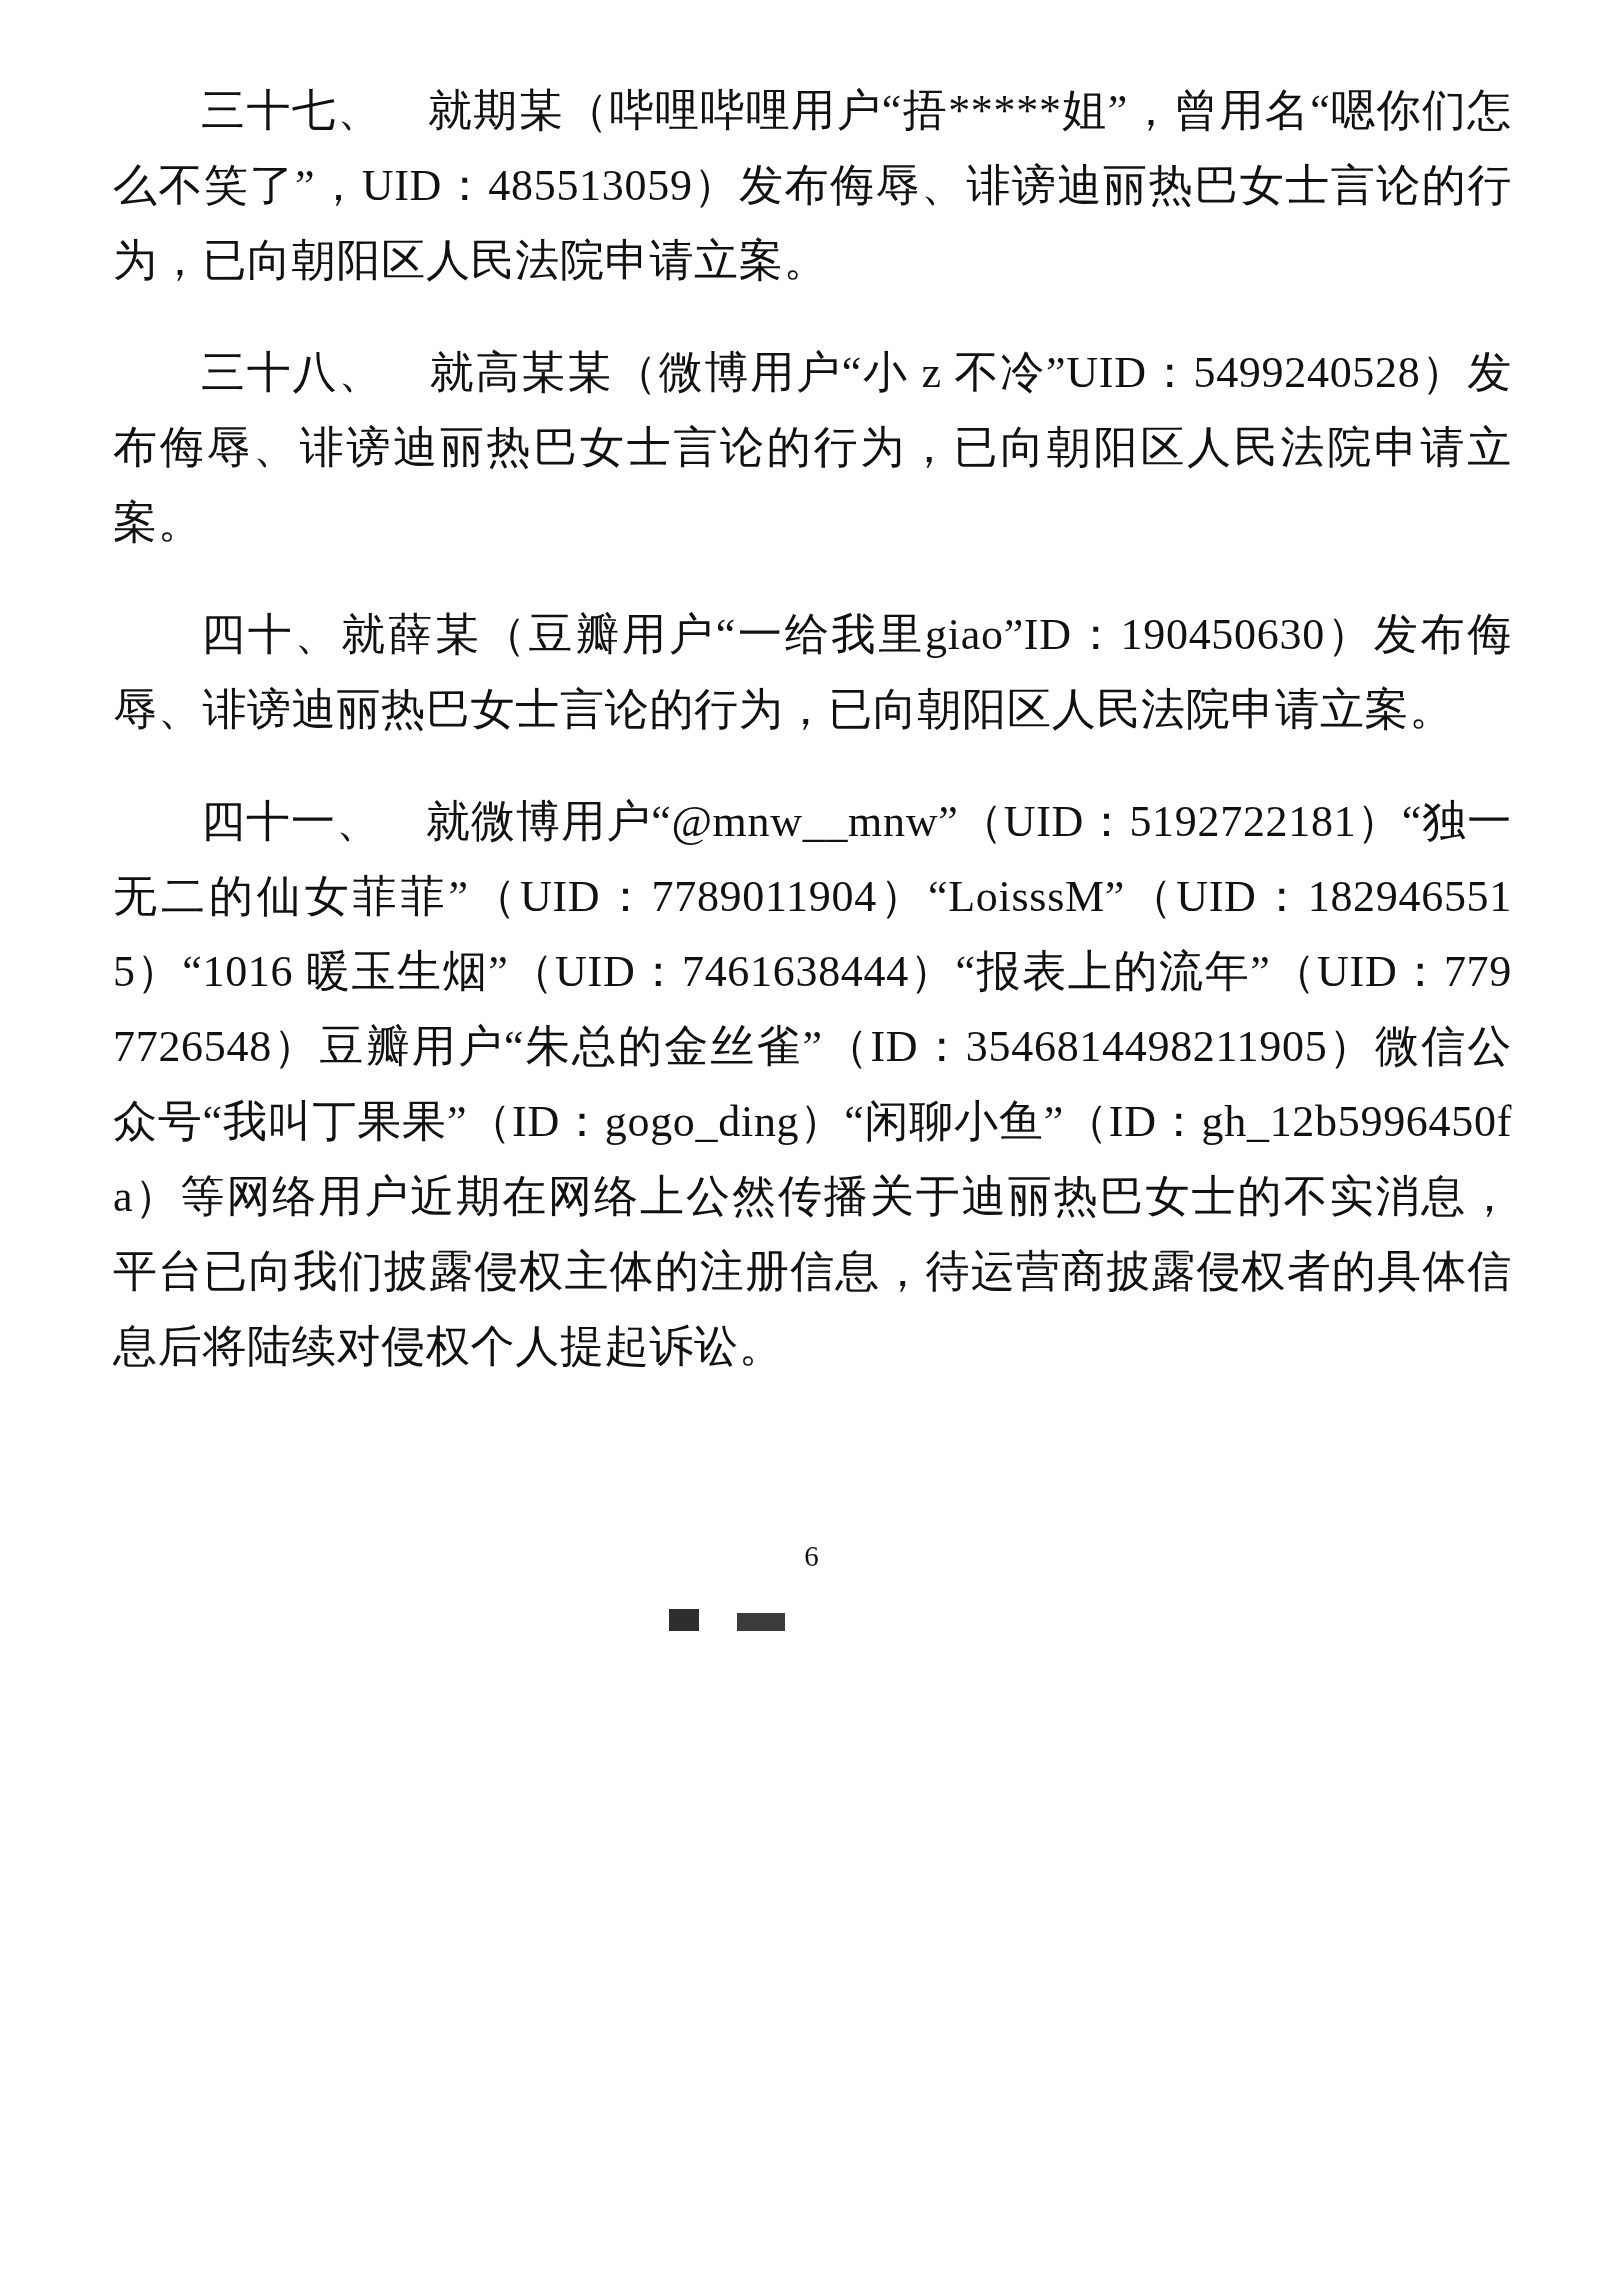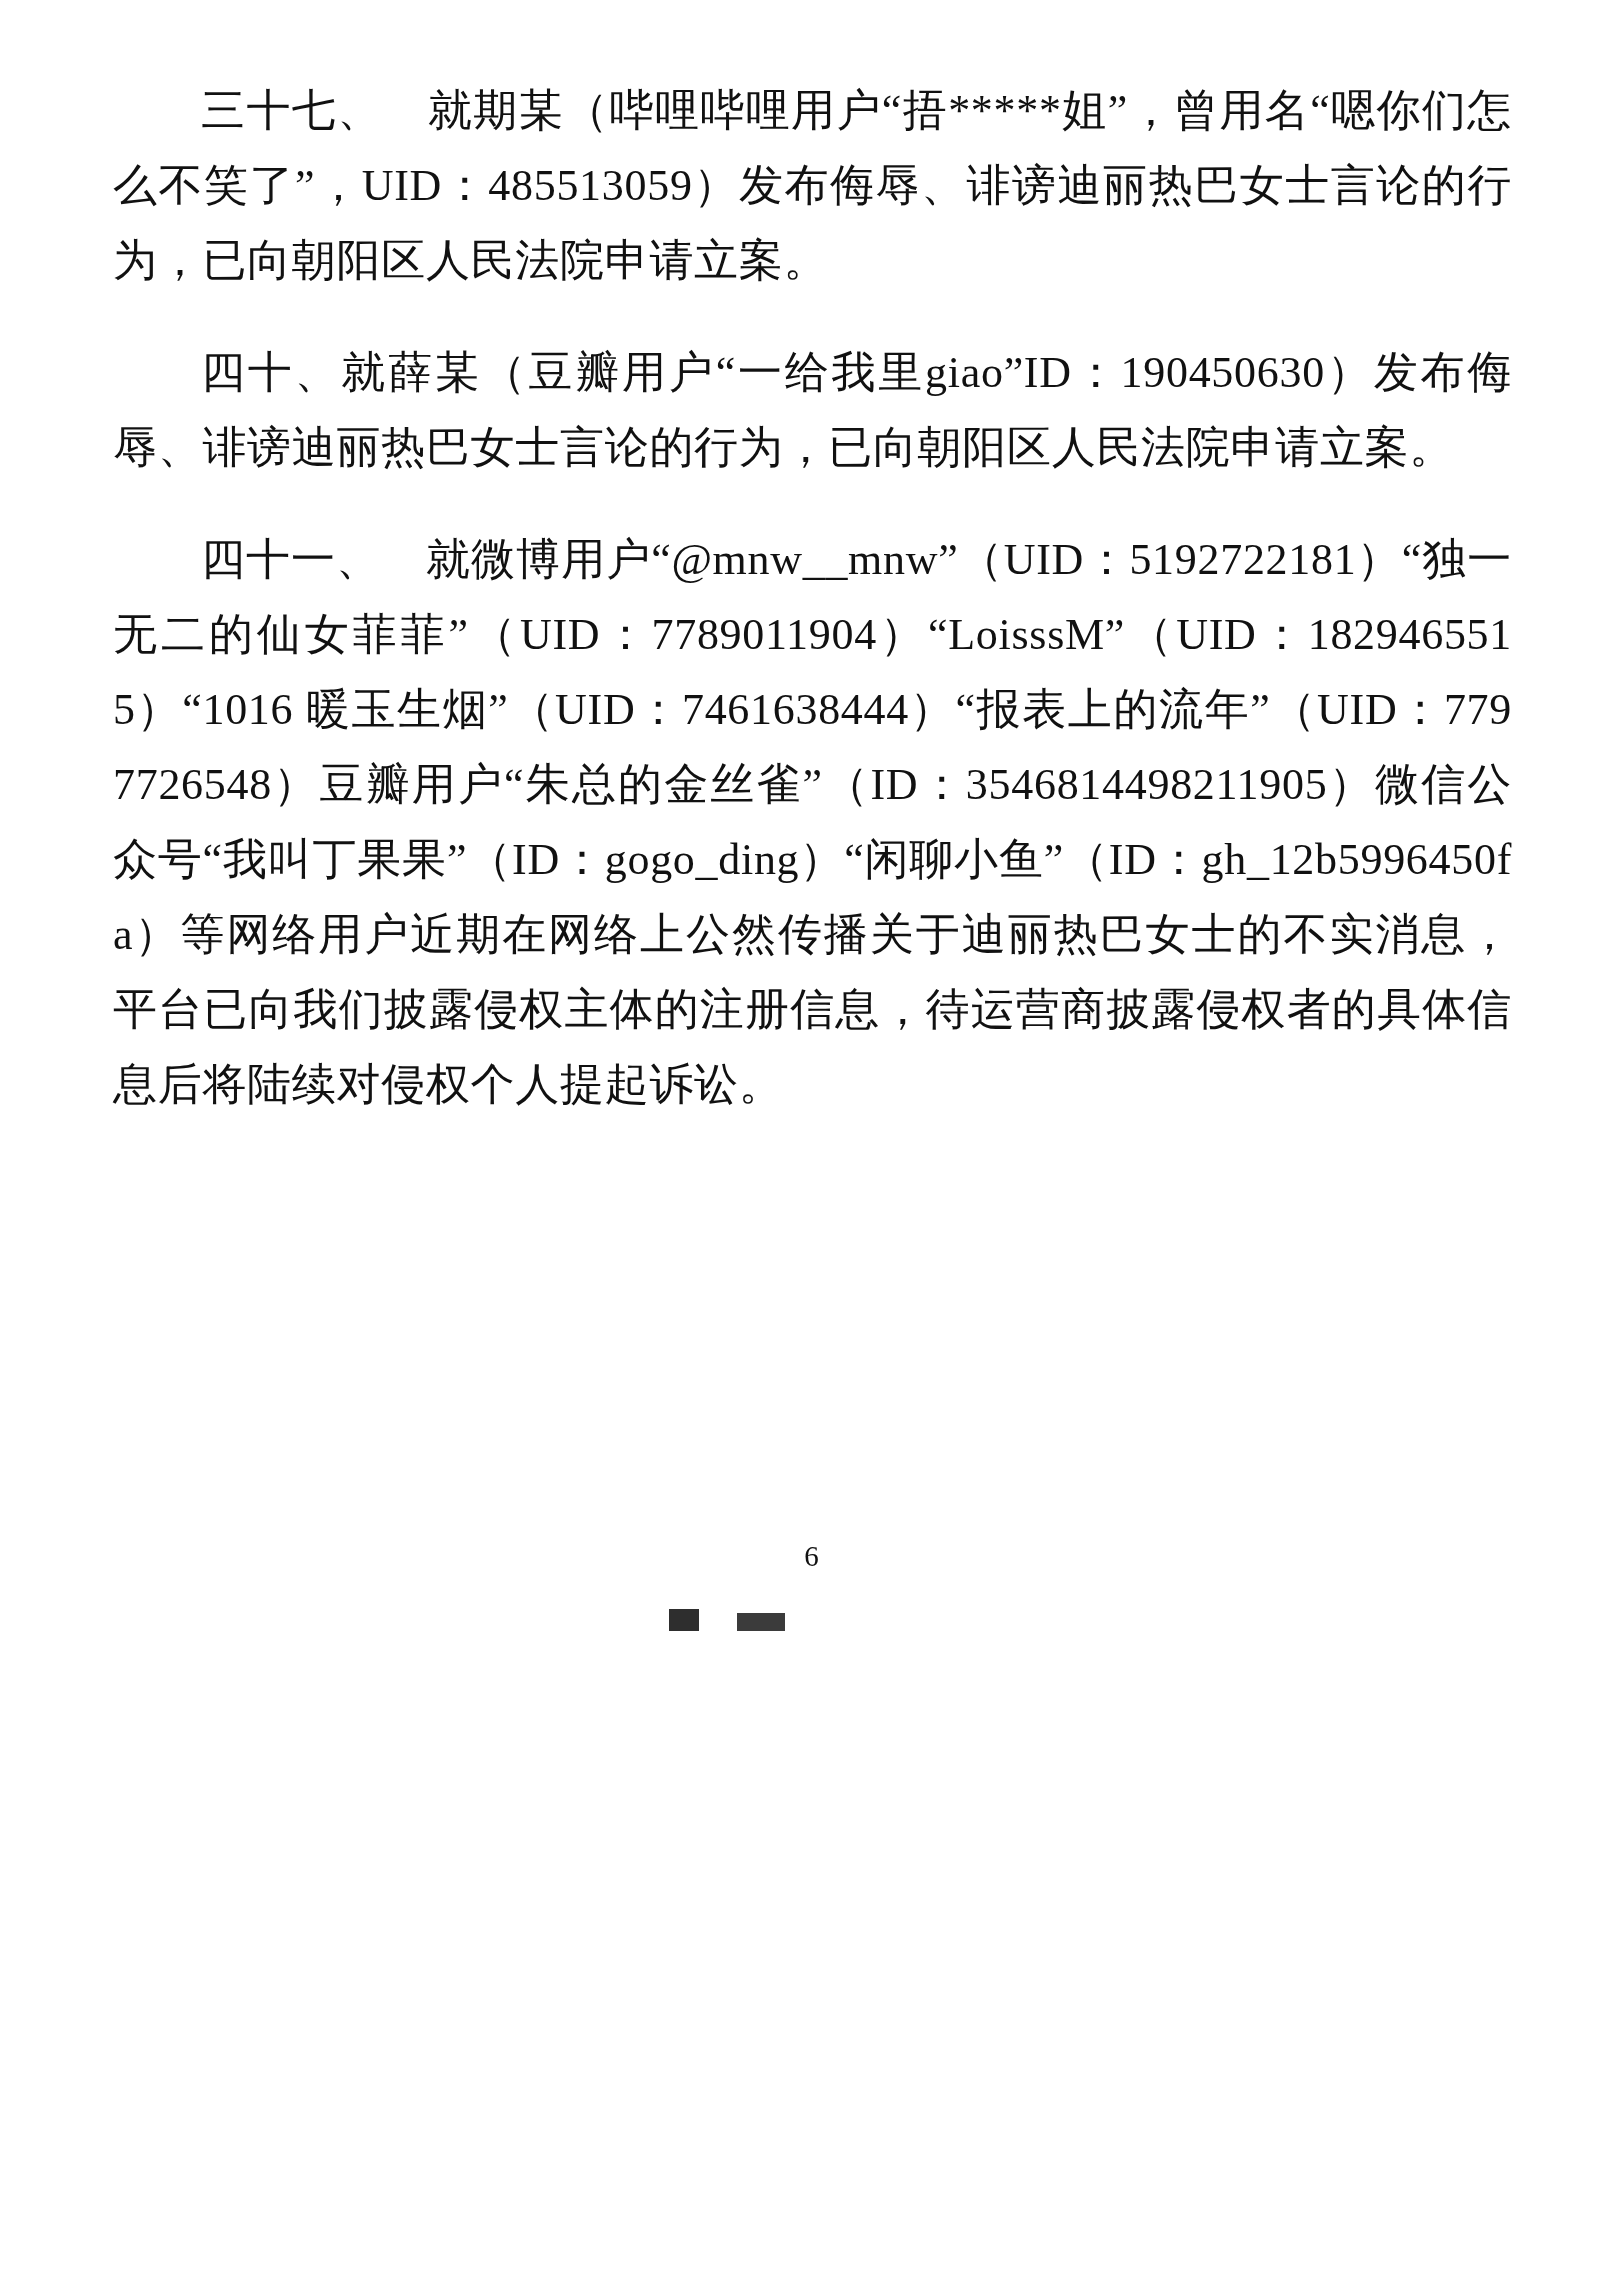--- a/index.html
+++ b/index.html
@@ -63,20 +63,21 @@
     height: 18.3px;
     background: #3b3b3b;
   }
 </style>
 </head>
 <body>
 
 <div class="page">
   <div class="content">
     <p class="para">三十七、　就期某（哔哩哔哩用户“捂*****姐”，曾用名“嗯你们怎么不笑了”，UID：485513059）发布侮辱、诽谤迪丽热巴女士言论的行为，已向朝阳区人民法院申请立案。</p>
+    <p class="para">三十八、　就高某某（微博用户“小 z 不冷”UID：5499240528）发布侮辱、诽谤迪丽热巴女士言论的行为，已向朝阳区人民法院申请立案。</p>
     <p class="para">四十、就薛某（豆瓣用户“一给我里giao”ID：190450630）发布侮辱、诽谤迪丽热巴女士言论的行为，已向朝阳区人民法院申请立案。</p>
     <p class="para">四十一、　就微博用户“@mnw__mnw”（UID：5192722181）“独一无二的仙女菲菲”（UID：7789011904）“LoisssM”（UID：1829465515）“1016 暖玉生烟”（UID：7461638444）“报表上的流年”（UID：7797726548）豆瓣用户“朱总的金丝雀”（ID：3546814498211905）微信公众号“我叫丁果果”（ID：gogo_ding）“闲聊小鱼”（ID：gh_12b5996450fa）等网络用户近期在网络上公然传播关于迪丽热巴女士的不实消息，平台已向我们披露侵权主体的注册信息，待运营商披露侵权者的具体信息后将陆续对侵权个人提起诉讼。</p>
   </div>
 
   <div class="page-number">6</div>
 
   <div class="scan-artifact">
     <span class="frag frag-a"></span>
     <span class="frag frag-b"></span>
   </div>

